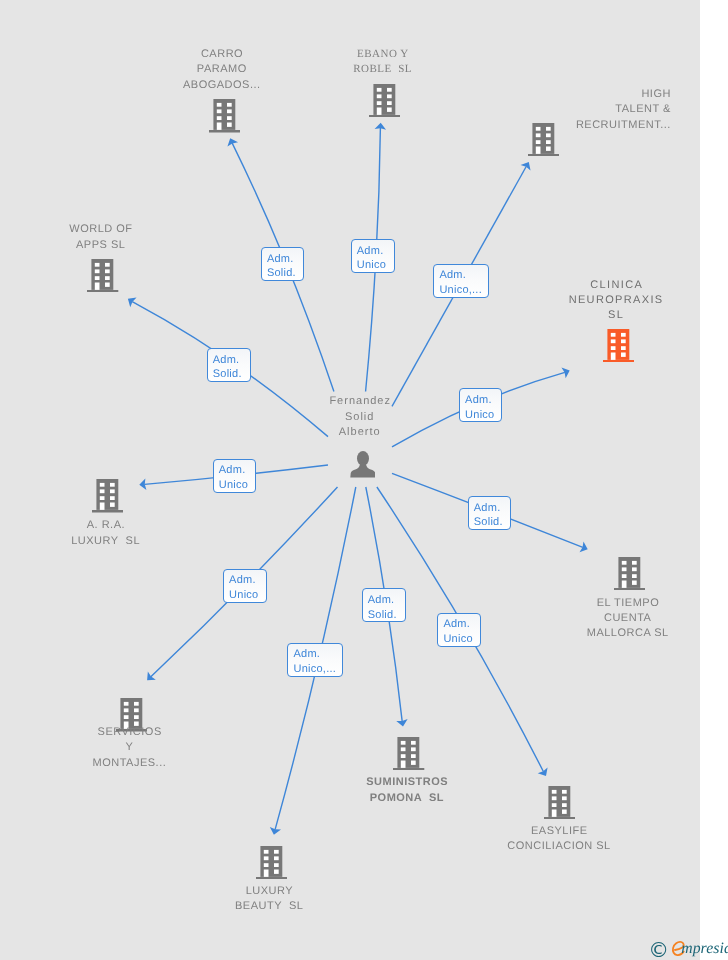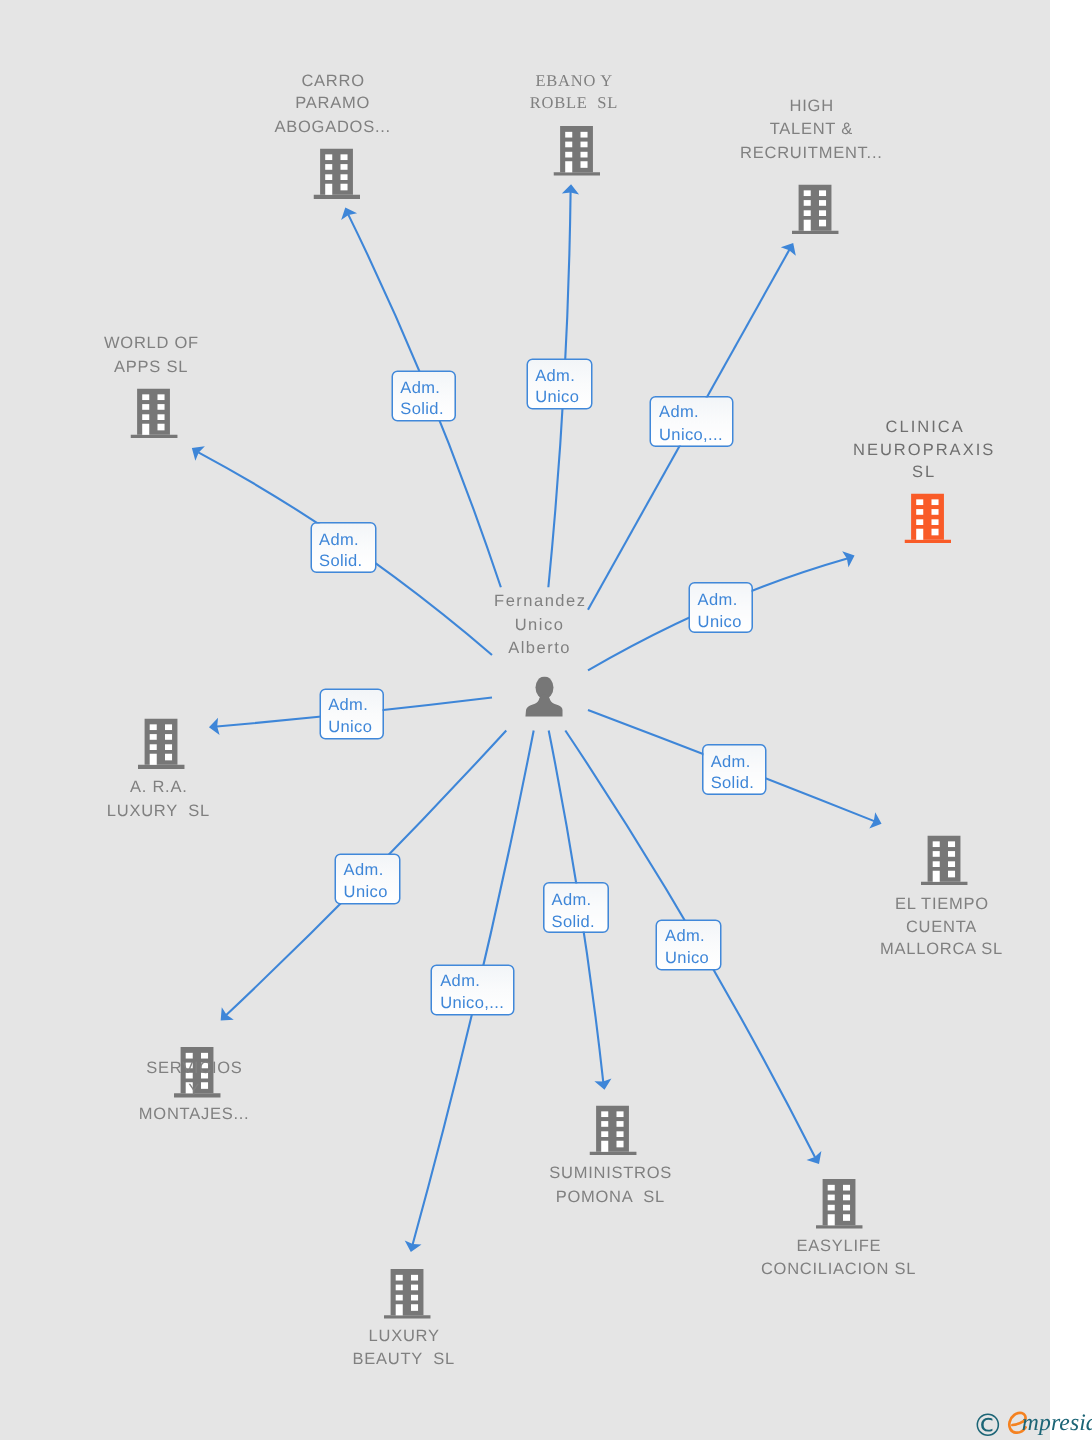--- a/index.html
+++ b/index.html
@@ -94,21 +94,21 @@
             <rect x="78" y="39" width="47" height="38" fill="#fff"></rect>
             <rect x="78" y="104" width="47" height="38" fill="#fff"></rect>
             <rect x="78" y="172" width="47" height="38" fill="#fff"></rect>
             <rect x="180" y="39" width="47" height="38" fill="#fff"></rect>
             <rect x="180" y="104" width="47" height="38" fill="#fff"></rect>
             <rect x="180" y="172" width="47" height="38" fill="#fff"></rect>
             <rect x="180" y="235" width="47" height="44" fill="#fff"></rect>
             <rect x="78" y="235" width="47" height="74" fill="#fff"></rect>
           </g>
         </svg>
-        <div class="node-label" style="left: 410.9px; top: 64px; width: 260px; letter-spacing: 0.5px; text-indent: 0.5px;">HIGH
+        <div class="node-label" style="left: 410.9px; top: 87px; width: 260px; letter-spacing: 0.5px; text-indent: 0.5px; text-align: right;">HIGH
 TALENT &amp;
 RECRUITMENT...</div>
       </div>
       <div class="node">
         <svg width="31.3" height="33.6" viewBox="0 0 313 336" style="position: absolute; left: 87.45px; top: 258.5px;">
           <g fill="#777777">
             <path d="M44 0 H263 V309 H44 Z"></path>
             <rect x="0" y="309" width="313" height="27" rx="1"></rect>
             <rect x="78" y="39" width="47" height="38" fill="#fff"></rect>
             <rect x="78" y="104" width="47" height="38" fill="#fff"></rect>
@@ -187,40 +187,40 @@
             <rect x="78" y="39" width="47" height="38" fill="#fff"></rect>
             <rect x="78" y="104" width="47" height="38" fill="#fff"></rect>
             <rect x="78" y="172" width="47" height="38" fill="#fff"></rect>
             <rect x="180" y="39" width="47" height="38" fill="#fff"></rect>
             <rect x="180" y="104" width="47" height="38" fill="#fff"></rect>
             <rect x="180" y="172" width="47" height="38" fill="#fff"></rect>
             <rect x="180" y="235" width="47" height="44" fill="#fff"></rect>
             <rect x="78" y="235" width="47" height="74" fill="#fff"></rect>
           </g>
         </svg>
-        <div class="node-label" style="left: -0.6px; top: 705px; width: 260px; letter-spacing: 0.5px; text-indent: 0.5px;">SERVICIOS
+        <div class="node-label" style="left: -0.6px; top: 725px; width: 260px; letter-spacing: 0.5px; text-indent: 0.5px;">SERVICIOS
 Y
 MONTAJES...</div>
       </div>
       <div class="node">
         <svg width="31.3" height="33.6" viewBox="0 0 313 336" style="position: absolute; left: 393.25px; top: 736.6px;">
           <g fill="#777777">
             <path d="M44 0 H263 V309 H44 Z"></path>
             <rect x="0" y="309" width="313" height="27" rx="1"></rect>
             <rect x="78" y="39" width="47" height="38" fill="#fff"></rect>
             <rect x="78" y="104" width="47" height="38" fill="#fff"></rect>
             <rect x="78" y="172" width="47" height="38" fill="#fff"></rect>
             <rect x="180" y="39" width="47" height="38" fill="#fff"></rect>
             <rect x="180" y="104" width="47" height="38" fill="#fff"></rect>
             <rect x="180" y="172" width="47" height="38" fill="#fff"></rect>
             <rect x="180" y="235" width="47" height="44" fill="#fff"></rect>
             <rect x="78" y="235" width="47" height="74" fill="#fff"></rect>
           </g>
         </svg>
-        <div class="node-label" style="left: 276.9px; top: 775.2px; width: 260px; letter-spacing: 0.5px; text-indent: 0.5px;">SUMINISTROS
+        <div class="node-label" style="left: 276.9px; top: 775.2px; width: 260px; letter-spacing: 0.5px; text-indent: 0.5px; font-weight: bold;">SUMINISTROS
 POMONA  SL</div>
       </div>
       <div class="node">
         <svg width="31.3" height="33.6" viewBox="0 0 313 336" style="position: absolute; left: 543.65px; top: 785.6px;">
           <g fill="#777777">
             <path d="M44 0 H263 V309 H44 Z"></path>
             <rect x="0" y="309" width="313" height="27" rx="1"></rect>
             <rect x="78" y="39" width="47" height="38" fill="#fff"></rect>
             <rect x="78" y="104" width="47" height="38" fill="#fff"></rect>
             <rect x="78" y="172" width="47" height="38" fill="#fff"></rect>
@@ -253,21 +253,21 @@
 BEAUTY  SL</div>
       </div>
       <div class="node">
         <svg width="25.7" height="26.6" viewBox="0 0 257 266" style="position: absolute; left: 349.65px; top: 451px;">
           <g fill="#777777">
             <ellipse cx="130" cy="74" rx="60" ry="74"></ellipse>
             <path d="M130 118 C152 118 163 140 168 156 C174 172 188 180 208 186 C236 194 249 205 253 222 L257 266 L3 266 L7 222 C11 205 24 194 52 186 C72 180 86 172 92 156 C97 140 108 118 130 118 Z"></path>
           </g>
         </svg>
         <div class="node-label" style="left: 229.7px; top: 394.2px; width: 260px; letter-spacing: 1px; text-indent: 1px;">Fernandez
-Unico
+Solid
 Alberto</div>
       </div>
     </div>
   <div id="labels-layer">
       <div class="edge-label" style="left: 260.7px; top: 247.2px; width: 43.8px; height: 33.8px;">Adm.
 Solid.</div>
       <div class="edge-label" style="left: 350.6px; top: 239.3px; width: 44.2px; height: 34.2px;">Adm.
 Unico</div>
       <div class="edge-label" style="left: 433.2px; top: 264.1px; width: 55.8px; height: 34.2px;">Adm.
 Unico,...</div>

